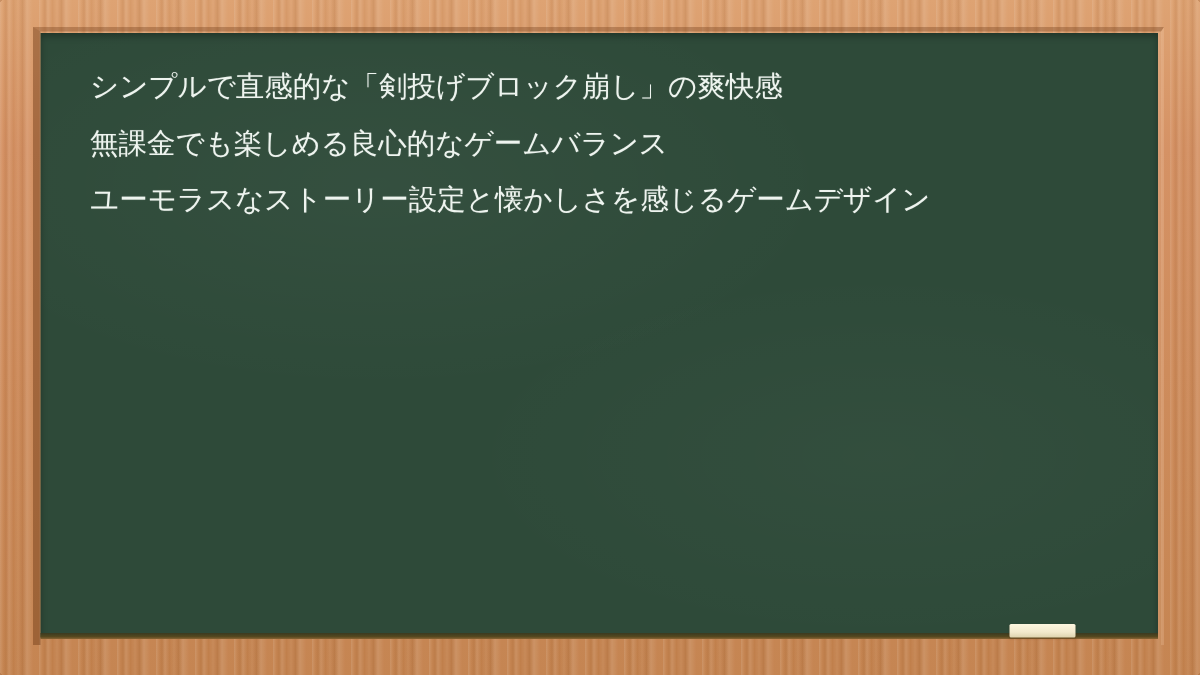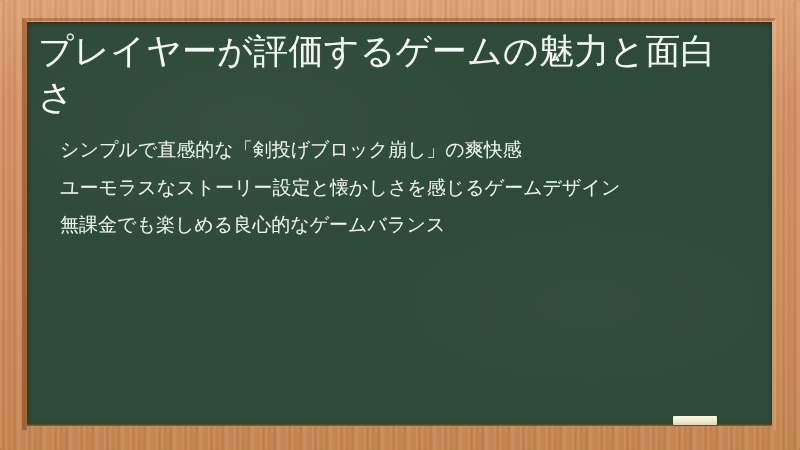--- a/index.html
+++ b/index.html
@@ -168,26 +168,25 @@
     <div class="mitre tr"></div>
     <div class="mitre bl"></div>
     <div class="mitre br"></div>
   </div>
 
   <div class="frame-inner-shadow"></div>
 
   <div class="board">
     <div class="content">
 
-      <h1 class="title">プレイヤーが評価するゲームの魅力と面白さ</h1>
 
       <ul class="bullets">
         <li class="bullet">シンプルで直感的な「剣投げブロック崩し」の爽快感</li>
+        <li class="bullet">無課金でも楽しめる良心的なゲームバランス</li>
         <li class="bullet">ユーモラスなストーリー設定と懐かしさを感じるゲームデザイン</li>
-        <li class="bullet">無課金でも楽しめる良心的なゲームバランス</li>
       </ul>
 
     </div>
   </div>
 
   <div class="board-bottom-edge"></div>
   <div class="chalk-stick"></div>
 
 </div>
 

